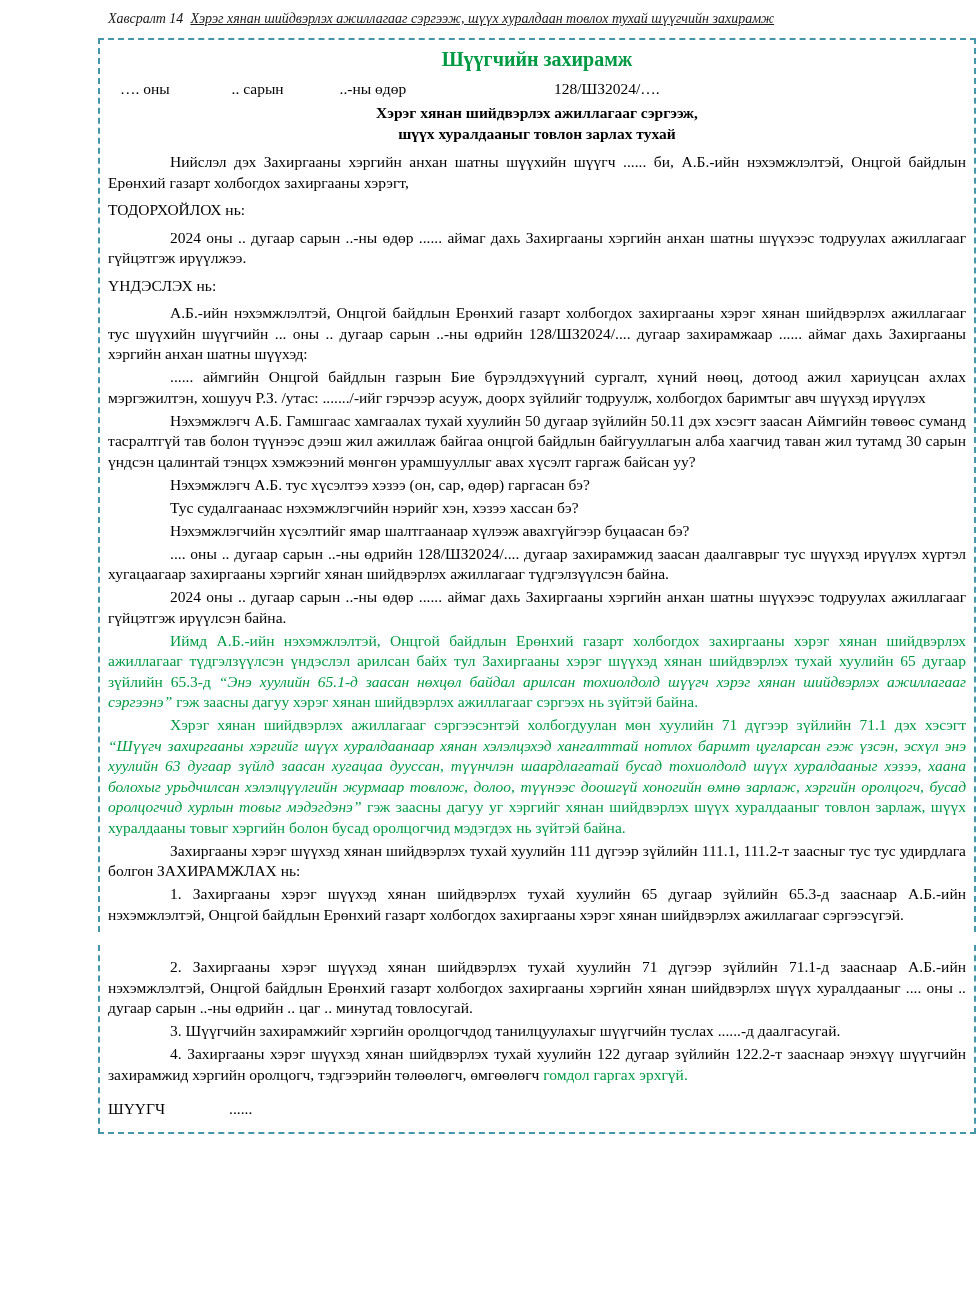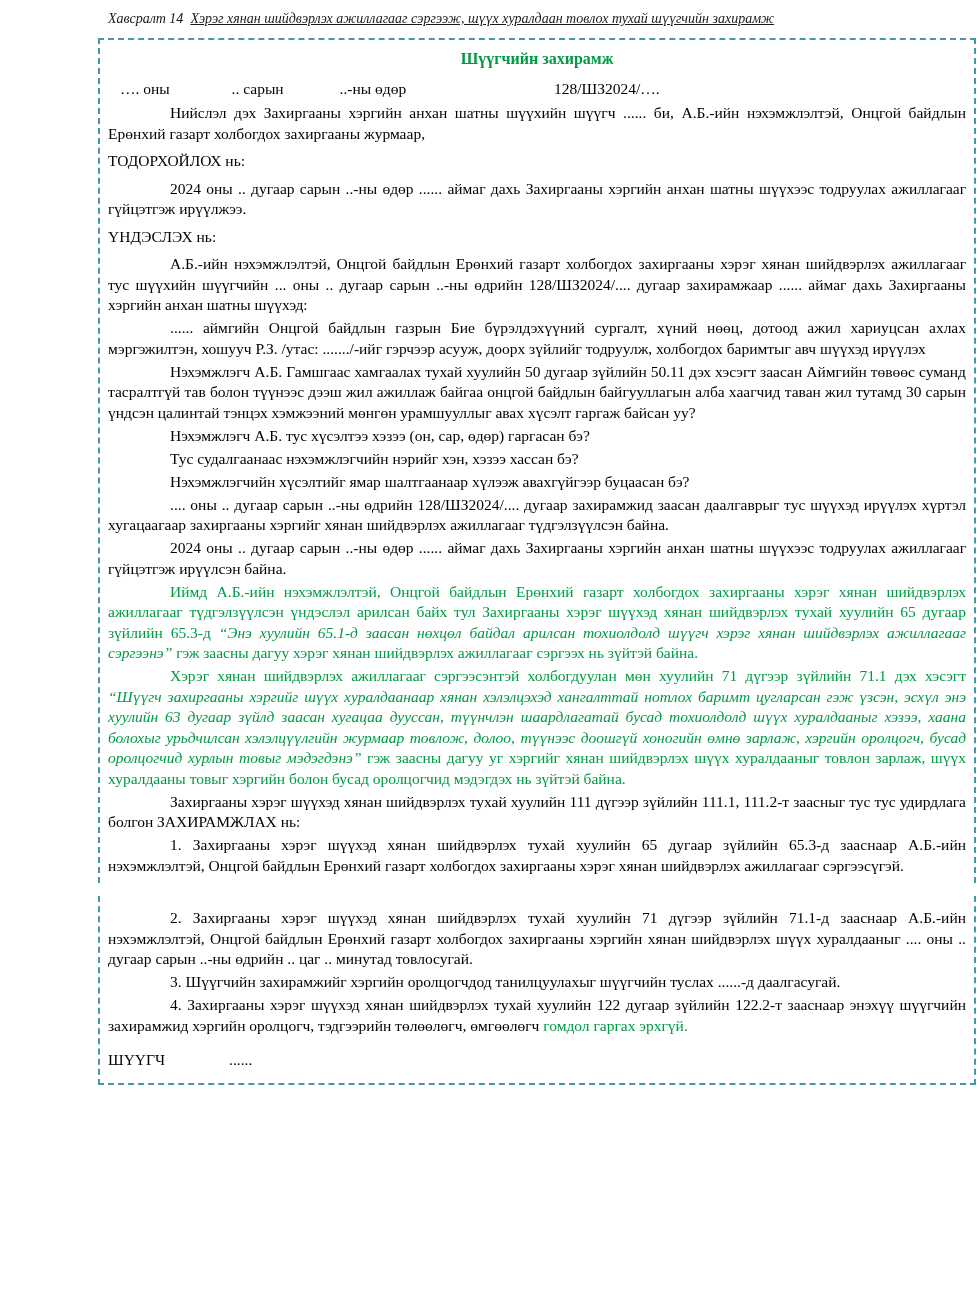--- a/index.html
+++ b/index.html
@@ -40,21 +40,21 @@
   .page2{border-top:none;padding-top:10px;}
   .page-gap{
     height:13px;
     margin-left:98px;
     width:878px;
     background:#ffffff;
   }
   .order-heading{
     margin:3px 0 9px 0;
     text-align:center;
-    font-size:16px;
+    font-size:20px;
     font-weight:bold;
     color:var(--green);
   }
   .date-line{
     margin:0 0 4px 0;
     white-space:nowrap;
   }
   .dl-year{margin-left:12px;}
   .dl-month{margin-left:58px;}
   .dl-day{margin-left:52px;}
@@ -95,22 +95,26 @@
 
     <div class="order-heading">Шүүгчийн захирамж</div>
 
     <div class="date-line">
       <span class="dl-year">…. оны</span>
       <span class="dl-month">.. сарын</span>
       <span class="dl-day">..-ны өдөр</span>
       <span class="dl-number">128/ШЗ2024/….</span>
     </div>
 
+    <div class="subject">
+      <div>Хэрэг хянан шийдвэрлэх ажиллагааг сэргээж,</div>
+      <div>шүүх хуралдааныг товлон зарлах тухай</div>
+    </div>
 
-    <p class="para">Нийслэл дэх Захиргааны хэргийн анхан шатны шүүхийн шүүгч ...... би, А.Б.-ийн нэхэмжлэлтэй, Онцгой байдлын Ерөнхий газарт холбогдох захиргааны журмаар,</p>
+    <p class="para">Нийслэл дэх Захиргааны хэргийн анхан шатны шүүхийн шүүгч ...... би, А.Б.-ийн нэхэмжлэлтэй, Онцгой байдлын Ерөнхий газарт холбогдох захиргааны хэрэгт,</p>
 
     <div class="center-heading">ТОДОРХОЙЛОХ нь:</div>
 
     <p class="para">2024 оны .. дугаар сарын ..-ны өдөр ...... аймаг дахь Захиргааны хэргийн анхан шатны шүүхээс тодруулах ажиллагааг гүйцэтгэж ирүүлжээ.</p>
 
     <div class="center-heading">ҮНДЭСЛЭХ нь:</div>
 
     <p class="para">А.Б.-ийн нэхэмжлэлтэй, Онцгой байдлын Ерөнхий газарт холбогдох захиргааны хэрэг хянан шийдвэрлэх ажиллагааг тус шүүхийн шүүгчийн ... оны .. дугаар сарын ..-ны өдрийн 128/ШЗ2024/.... дугаар захирамжаар ...... аймаг дахь Захиргааны хэргийн анхан шатны шүүхэд:</p>
     <p class="para">...... аймгийн Онцгой байдлын газрын Бие бүрэлдэхүүний сургалт, хүний нөөц, дотоод ажил хариуцсан ахлах мэргэжилтэн, хошууч Р.З. /утас: ......./-ийг гэрчээр асууж, доорх зүйлийг тодруулж, холбогдох баримтыг авч шүүхэд ирүүлэх</p>
     <p class="para">Нэхэмжлэгч А.Б. Гамшгаас хамгаалах тухай хуулийн 50 дугаар зүйлийн 50.11 дэх хэсэгт заасан Аймгийн төвөөс суманд тасралтгүй тав болон түүнээс дээш жил ажиллаж байгаа онцгой байдлын байгууллагын алба хаагчид таван жил тутамд 30 сарын үндсэн цалинтай тэнцэх хэмжээний мөнгөн урамшууллыг авах хүсэлт гаргаж байсан уу?</p>

